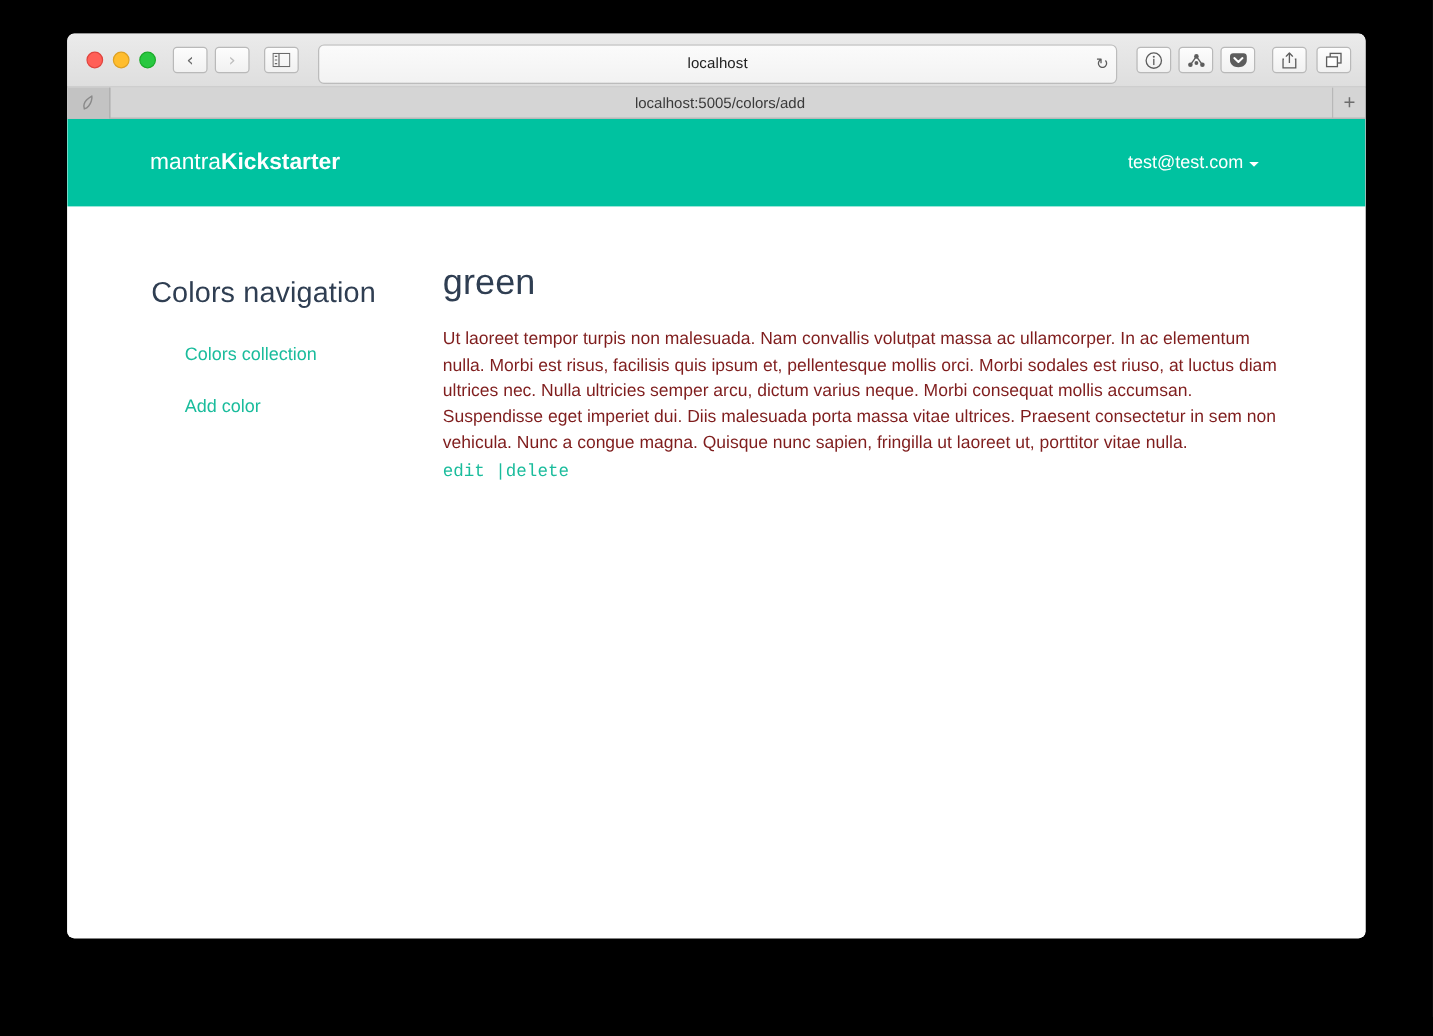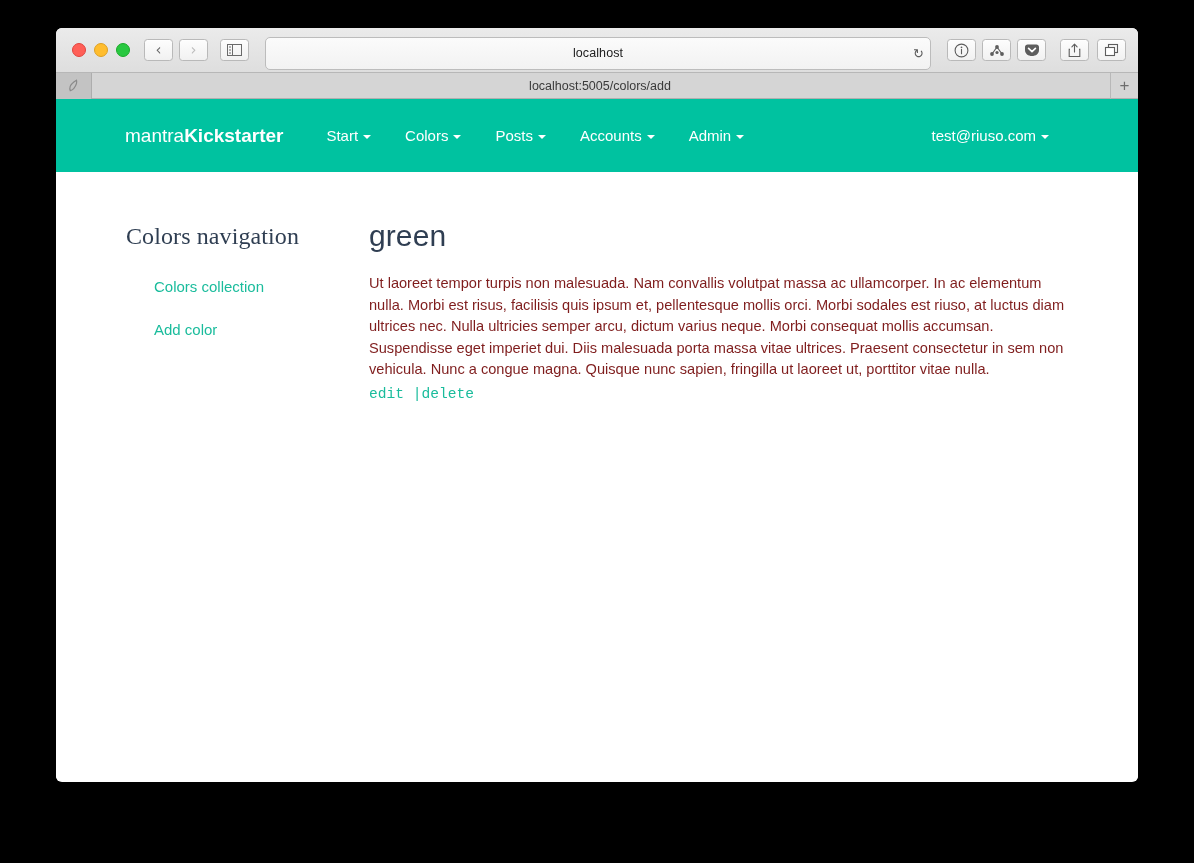--- a/index.html
+++ b/index.html
@@ -200,26 +200,25 @@
     display: flex;
     padding: 47px 0 0 0;
   }
   .sidebar {
     width: 243px;
     padding-left: 70px;
     box-sizing: border-box;
     flex: 0 0 313px;
   }
   .sidebar h2 {
-    margin: 4px 0 28px 0;
+    margin: 12px 0 28px 0;
     font-size: 24px;
     font-weight: 400;
     color: #2f3e52;
     letter-spacing: 0.1px;
-    font-family: Liberation Serif, serif;
   }
   .sidelink {
     display: block;
     color: #1abc9c;
     font-size: 15px;
     text-decoration: none;
     margin-left: 28px;
     margin-bottom: 26px;
   }
   .main {
@@ -340,45 +339,23 @@
     <div class="bm-plus">+</div>
   </div>
 
   <div class="page">
 
     <div class="navbar">
       <div class="brand">
         <span class="b-light">mantra</span><span class="b-bold">Kickstarter</span>
       </div>
 
-      <div class="navitems">
-        <div class="navitem">
-          <span>Start</span>
-          <span class="caret"></span>
-        </div>
-        <div class="navitem">
-          <span>Colors</span>
-          <span class="caret"></span>
-        </div>
-        <div class="navitem">
-          <span>Posts</span>
-          <span class="caret"></span>
-        </div>
-        <div class="navitem">
-          <span>Accounts</span>
-          <span class="caret"></span>
-        </div>
-        <div class="navitem">
-          <span>Admin</span>
-          <span class="caret"></span>
-        </div>
-      </div>
 
       <div class="navitem navright">
-        <span>test@riuso.com</span>
+        <span>test@test.com</span>
         <span class="caret"></span>
       </div>
     </div>
 
     <div class="content">
 
       <div class="sidebar">
         <h2>Colors navigation</h2>
         <a class="sidelink" href="#">Colors collection</a>
         <a class="sidelink" href="#">Add color</a>

